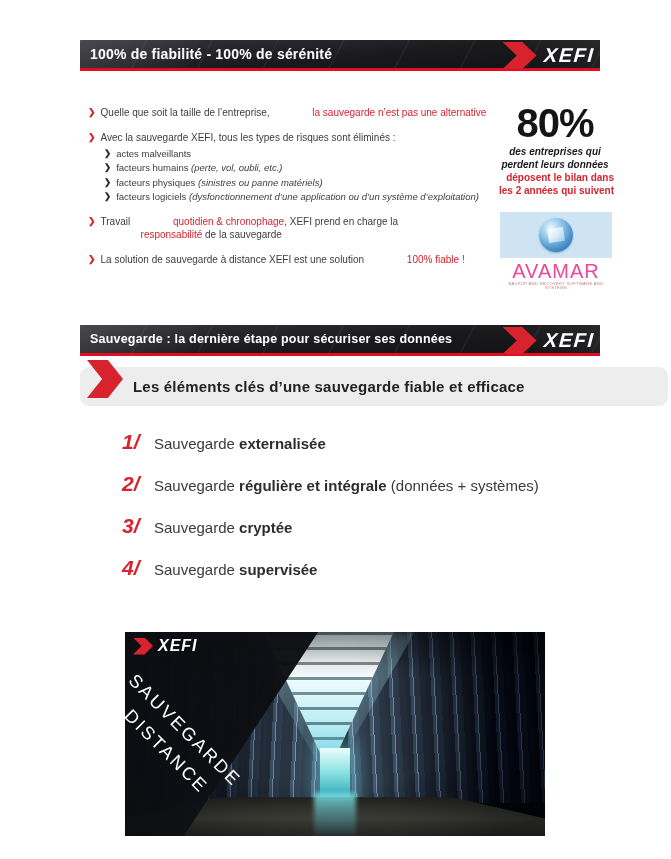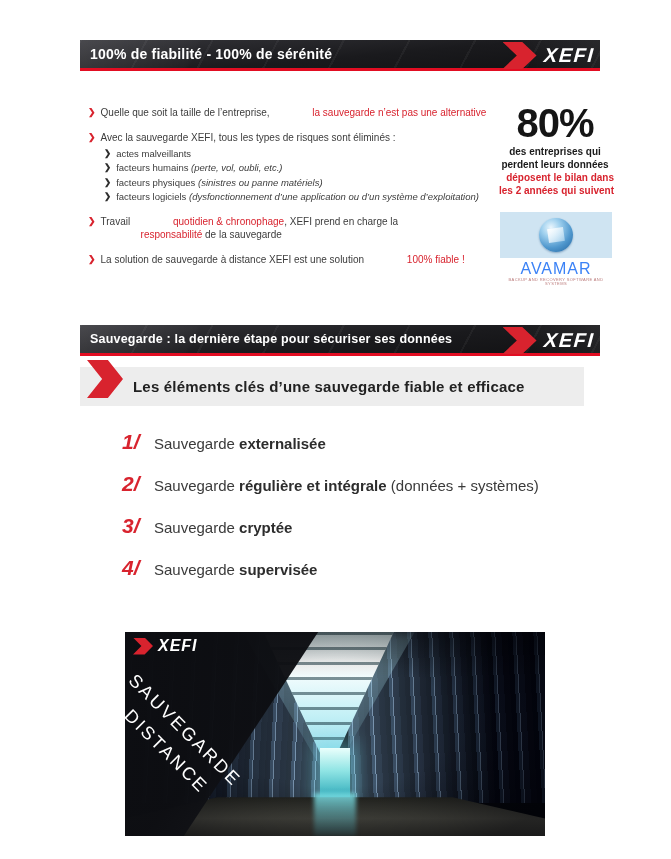--- a/index.html
+++ b/index.html
@@ -32,37 +32,37 @@
   .sub-bullets { margin:3px 0 0 16px; }
   .sub-bullet { display:flex; margin-bottom:2px; font-size:9.5px; }
   .sub-glyph { color:#2d2d2d; font-weight:bold; font-size:8.5px; margin-right:5px; line-height:1.4; flex:0 0 auto; }
   .red { color:#d8232e;padding-left:40px; }
   .it { font-style:italic; }
   .mb0 { margin-bottom:4px; }
 
   
   .stat { position:absolute; left:496px; top:103px; width:118px; text-align:center; }
   .stat-value { font-size:40px; font-weight:900; color:#151515; letter-spacing:-1px; line-height:1; }
-  .stat-black { font-size:10px; font-weight:bold; color:#1a1a1a; line-height:1.25; margin-top:3px; }
+  .stat-black { font-size:10px; font-weight:bold; color:#1a1a1a; line-height:1.25; margin-top:3px;font-style:italic; }
   .stat-red { font-size:10px; font-weight:bold; color:#d8232e; line-height:1.25; margin-top:1px;text-align:right; }
 
   
   .avamar { position:absolute; left:500px; top:212px; width:112px; text-align:center; }
   .avamar-box { width:112px; height:46px; background:#cfe4f2; display:flex; align-items:center; justify-content:center; }
   .avamar-sphere { position:relative; width:34px; height:34px; border-radius:50%;
     background:radial-gradient(circle at 35% 28%, #eaf6fd 0%, #9fd0ee 28%, #4f97cd 62%, #21619c 100%);
     box-shadow:0 1px 2px rgba(30,80,130,0.4); }
   .avamar-sphere::after { content:""; position:absolute; left:9px; top:10px; width:16px; height:14px;
     background:linear-gradient(135deg, rgba(255,255,255,0.95), rgba(210,235,250,0.55));
     transform:rotate(-8deg); }
-  .avamar-name { font-size:16px; letter-spacing:1px; color:#3b82f6; margin-top:2px; line-height:1.1; }
+  .avamar-name { font-size:20px; letter-spacing:1px; color:#ec4899; margin-top:2px; line-height:1.1; }
   .avamar-tagline { font-size:4px; letter-spacing:0.4px; color:#bb7a7a; line-height:1; }
 
   
-  .heading-bar { position:absolute; left:80px; top:367px; width:504px; height:39px; background:#ededed; display:flex; align-items:center; }
+  .heading-bar { position:absolute; left:80px; top:367px; width:588px; height:39px; background:#ededed; display:flex; align-items:center;border-radius:9px; }
   .chev-heading { position:absolute; left:7px; top:-7px; width:36px; height:38px; }
   .heading-text { margin-left:53px; font-size:15px; font-weight:bold; color:#222222; letter-spacing:0.2px; }
 
   
   .klist { position:absolute; left:122px; top:430px; width:440px; }
   .kitem { display:flex; align-items:baseline; height:42px; }
   .knum { color:#d8232e; font-style:italic; font-weight:800; font-size:21px; width:32px; flex:0 0 auto; }
   .ktext { font-size:15px; color:#3a3a3a; }
   .ktext b { color:#2d2d2d; }
 

